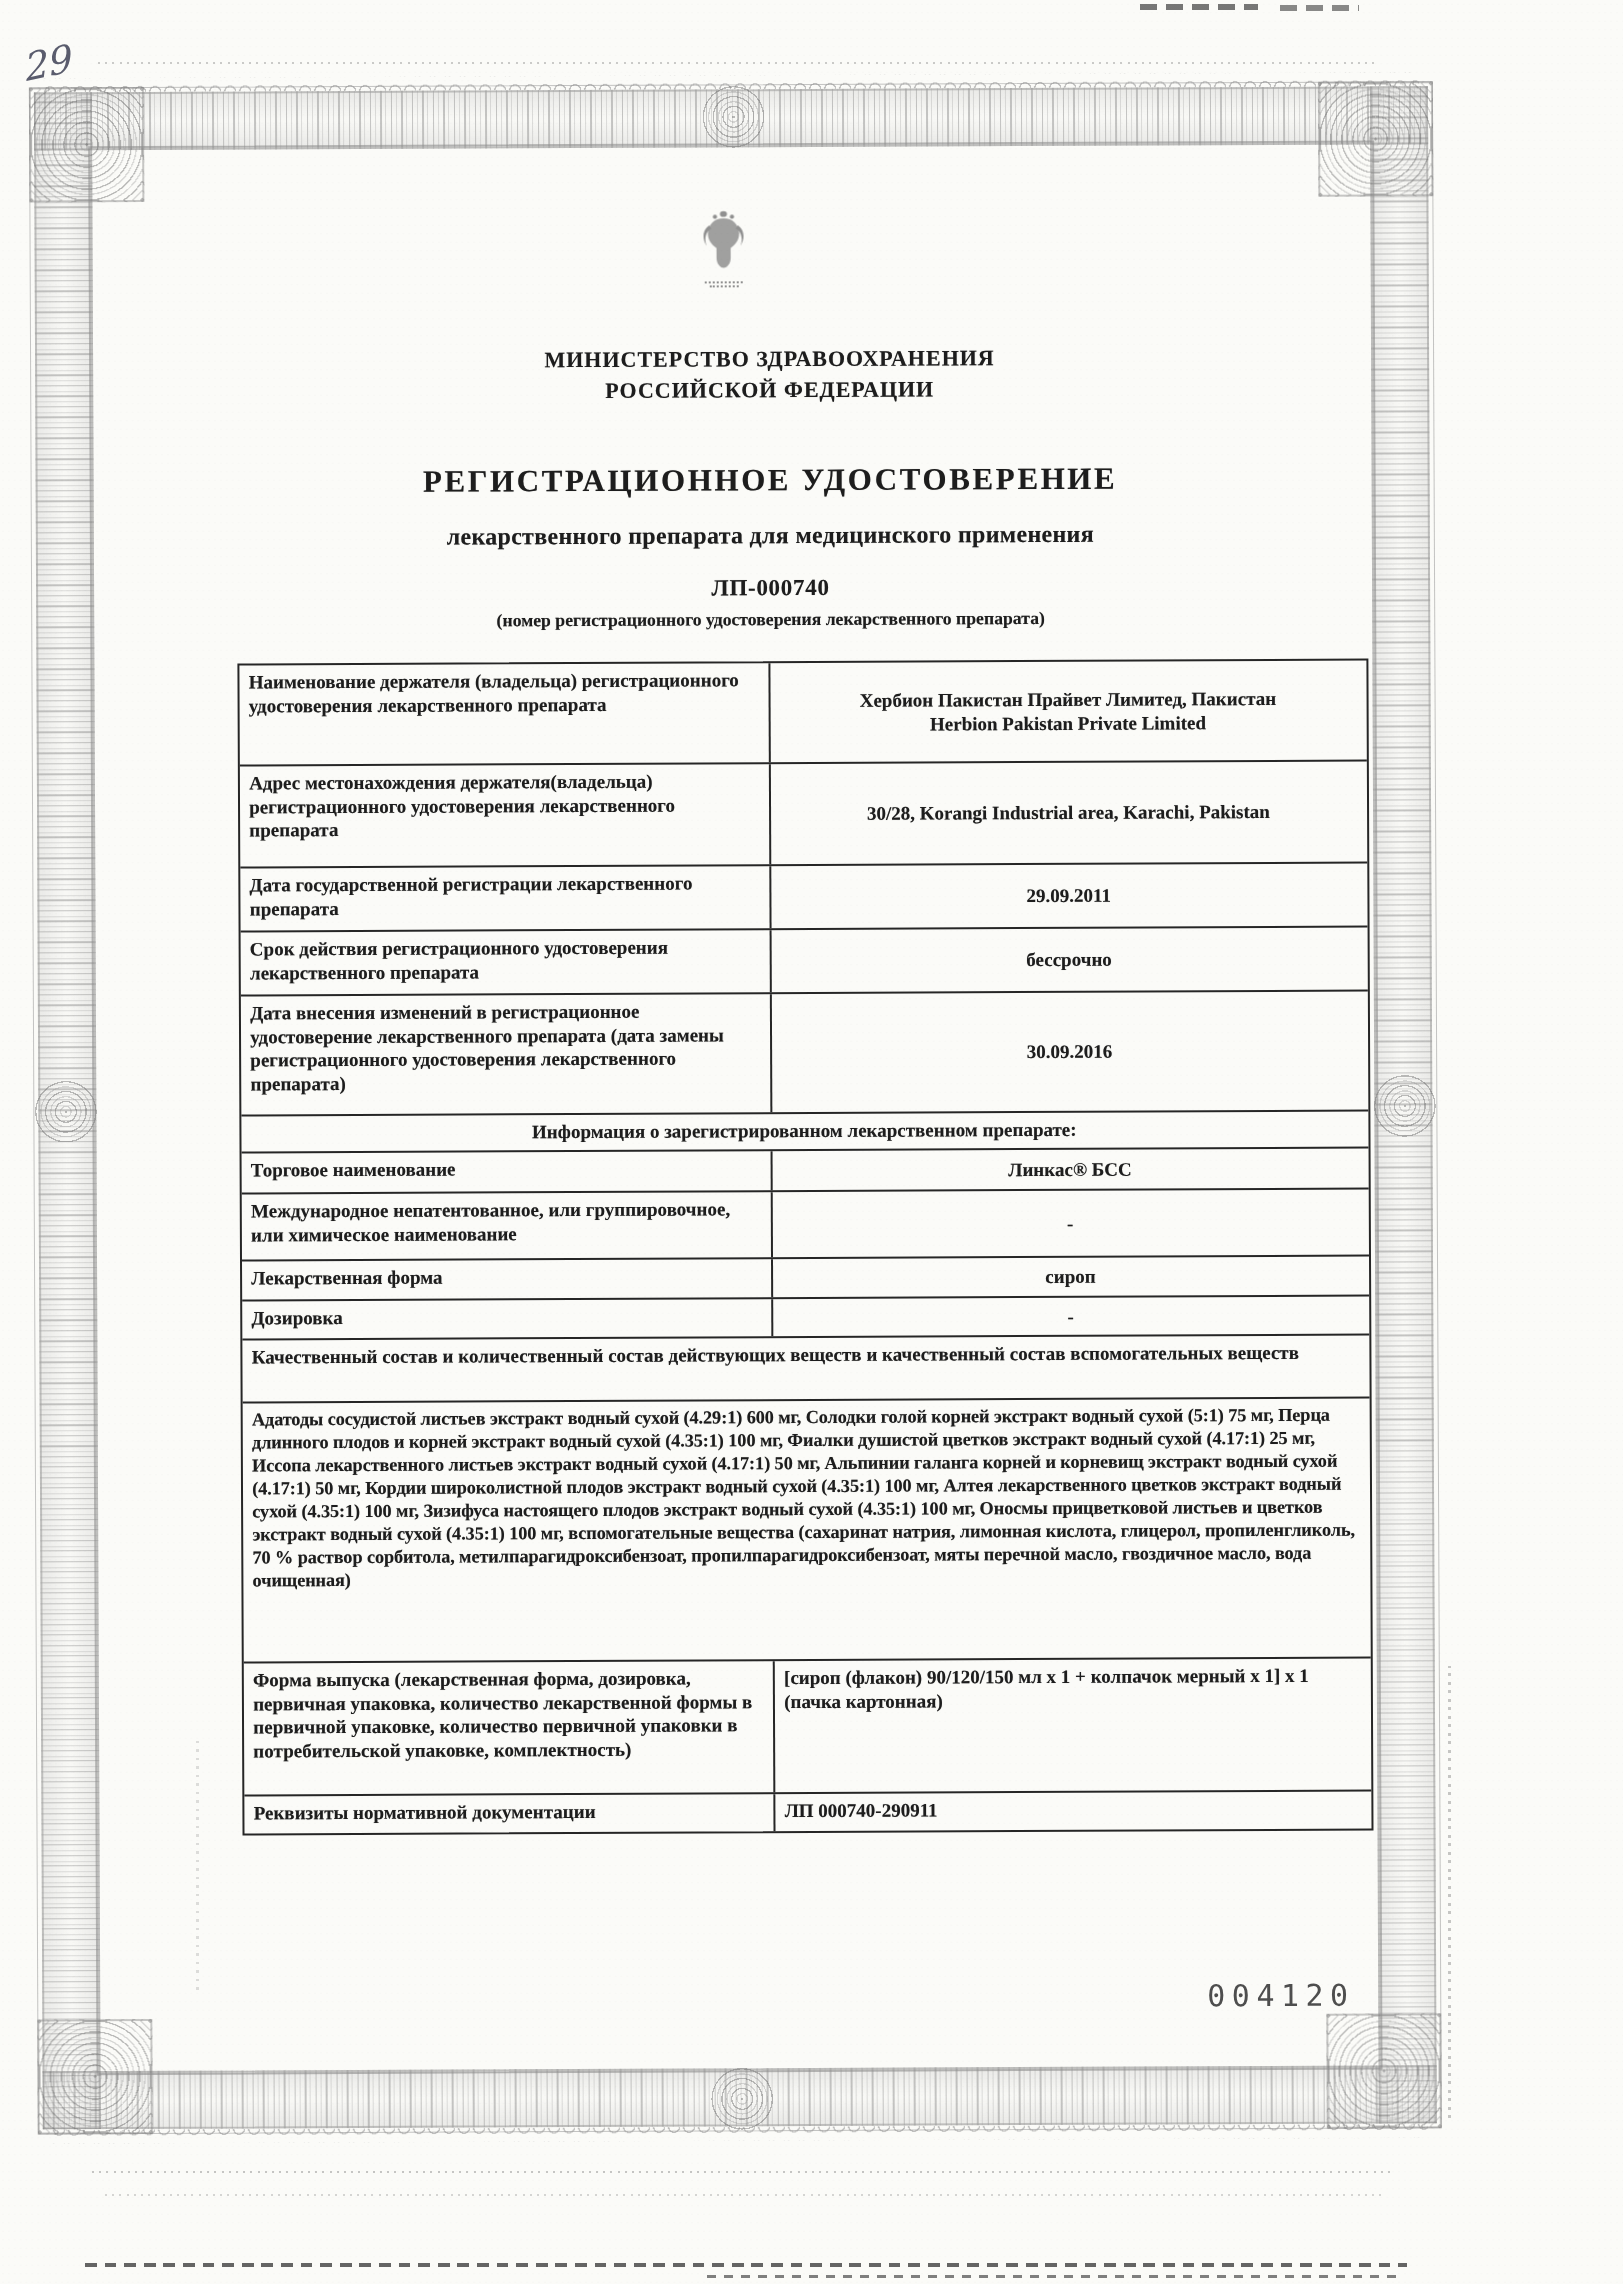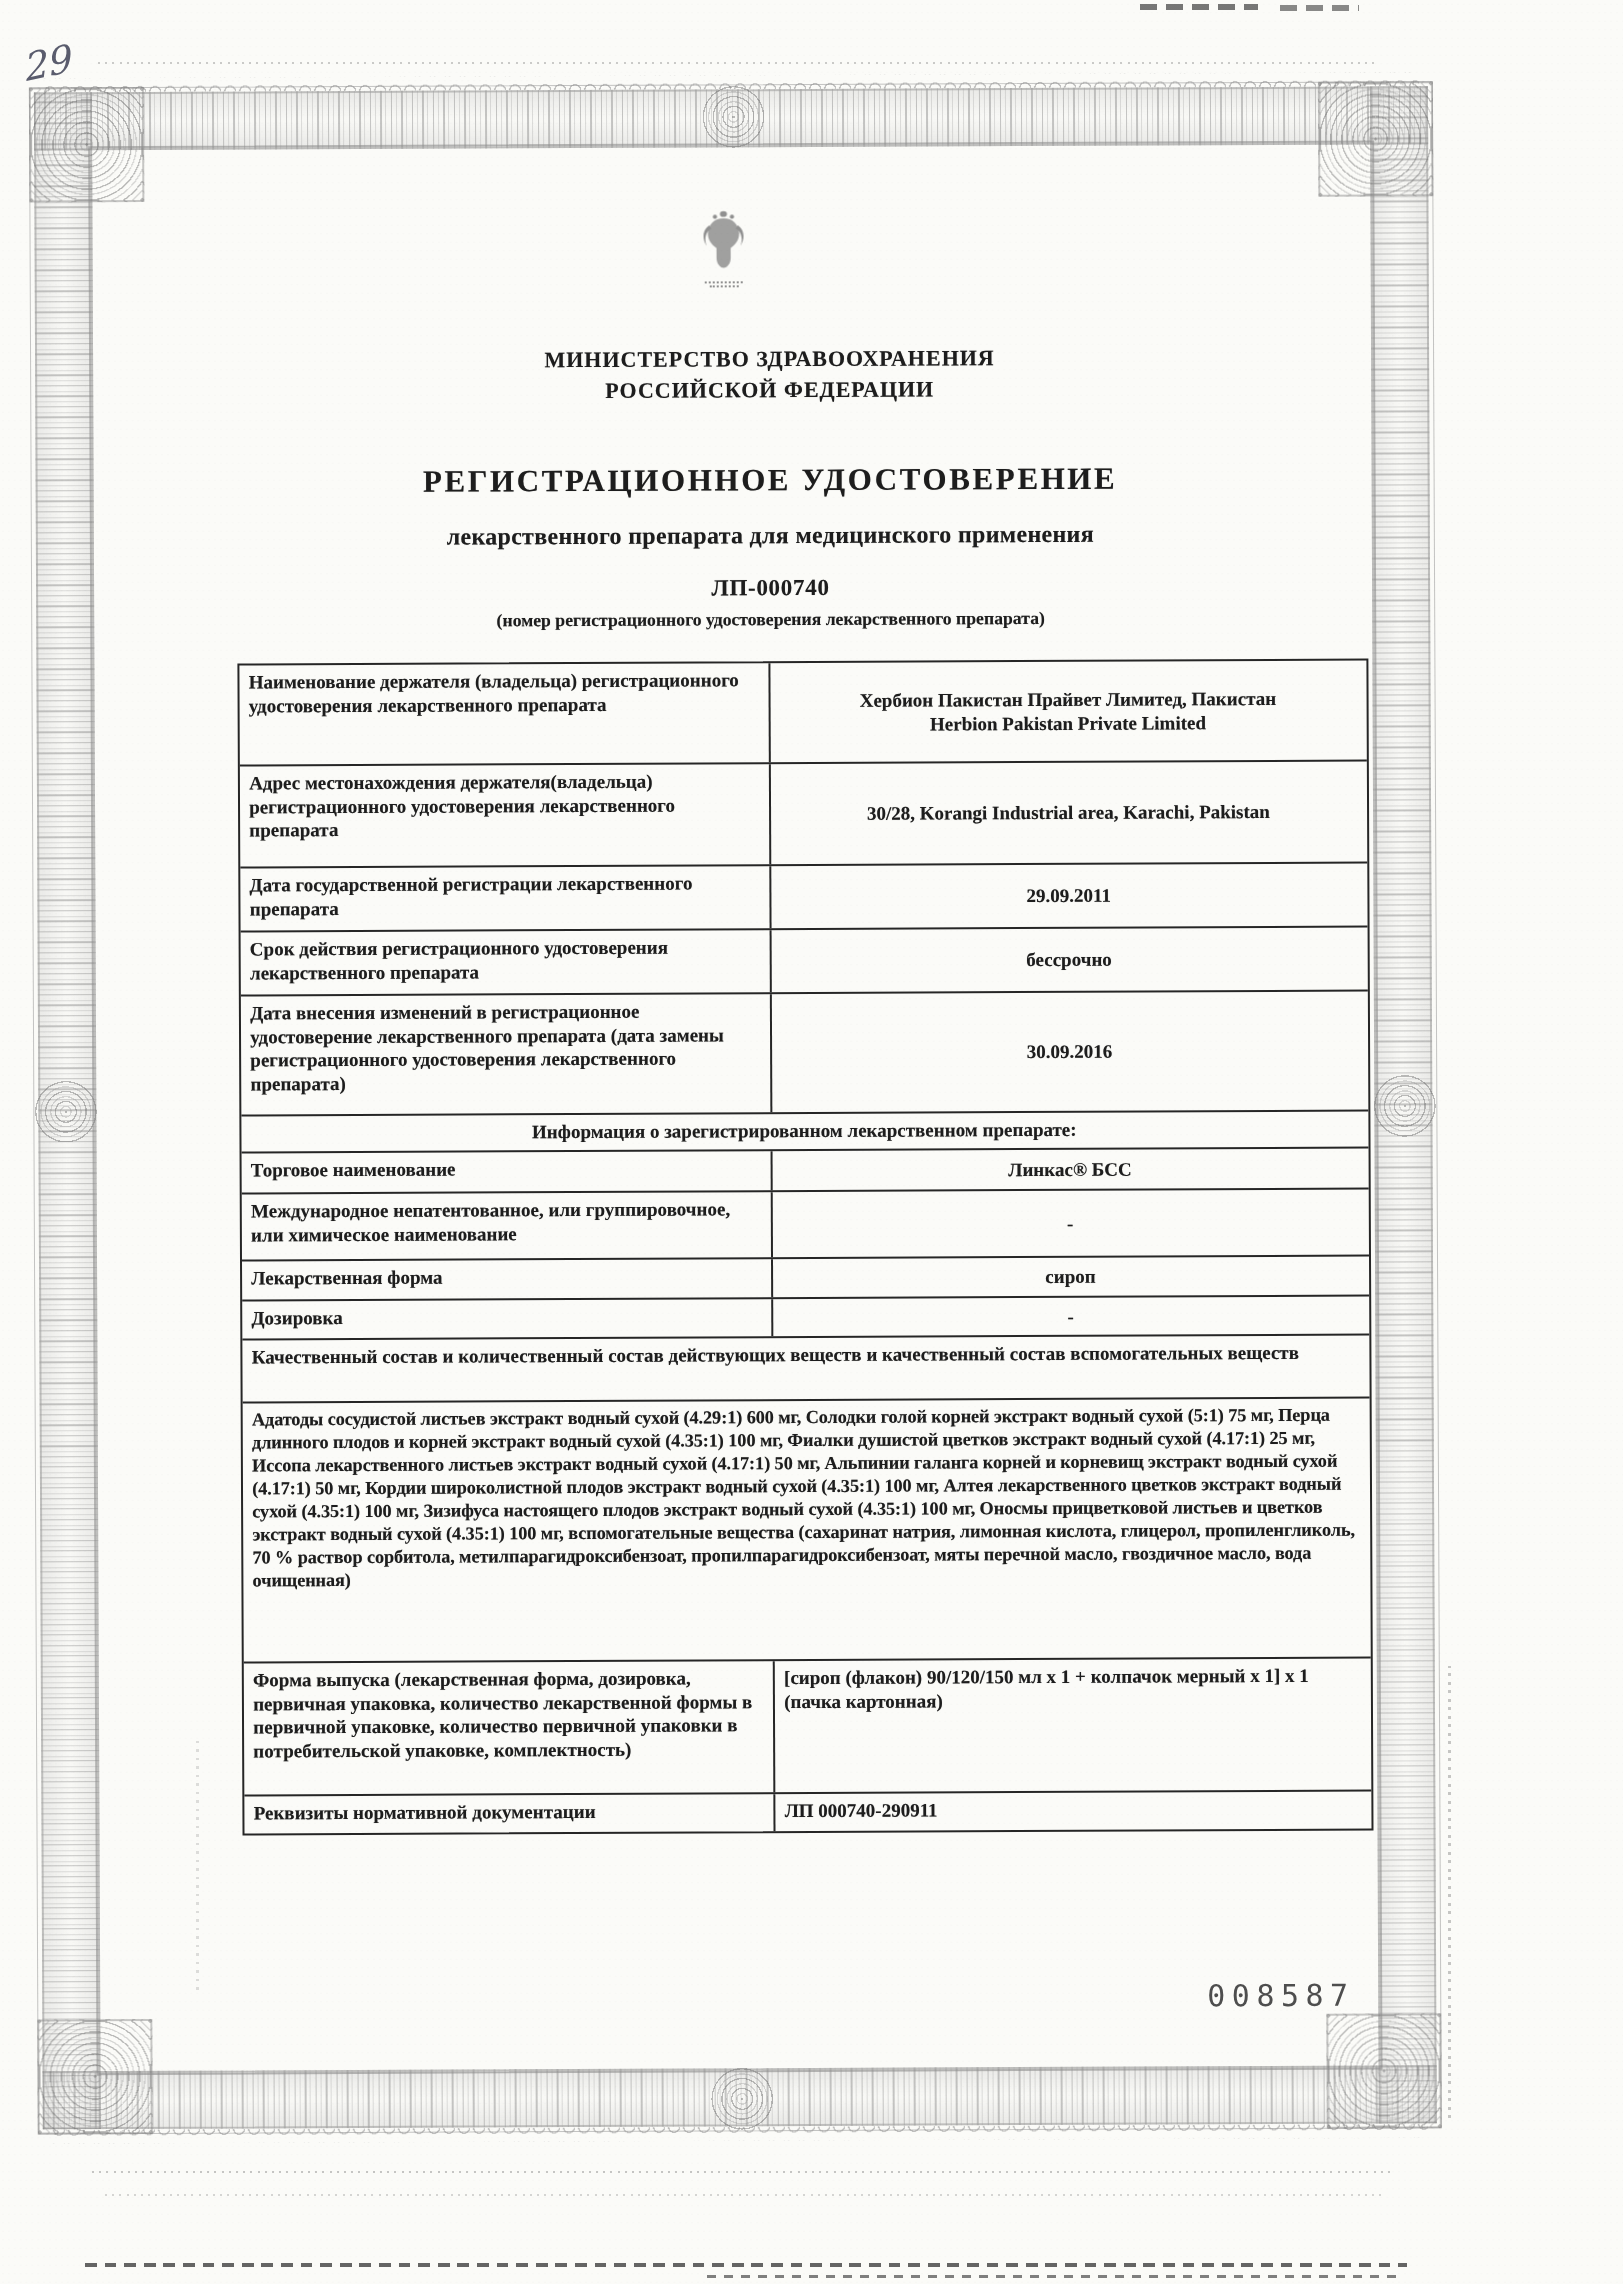--- a/index.html
+++ b/index.html
@@ -245,18 +245,18 @@
           <div class="tcell value vleft">[сироп (флакон) 90/120/150 мл х 1 + колпачок мерный х 1] х 1 (пачка картонная)</div>
         </div>
 
         <div class="trow" style="min-height:37px;">
           <div class="tcell label">Реквизиты нормативной документации</div>
           <div class="tcell value vleft">ЛП 000740-290911</div>
         </div>
 
       </div>
 
-      <div class="serial">008587</div>
+      <div class="serial">004120</div>
 
     </div>
   </div>
 </div>
 
 
 </body></html>

